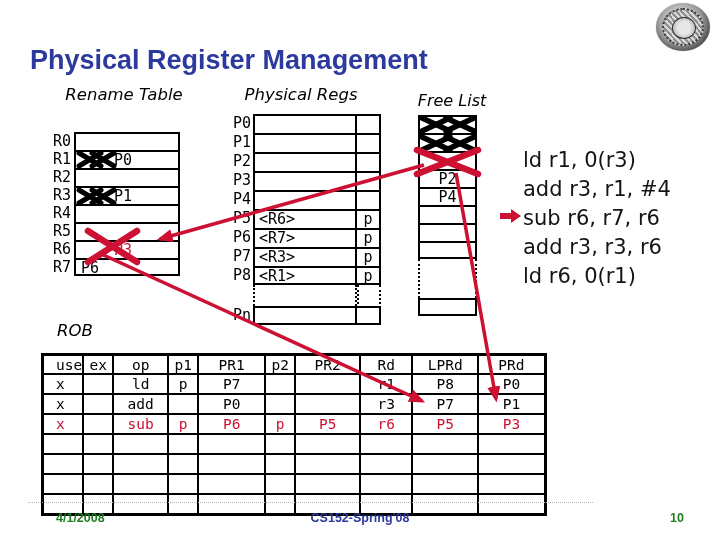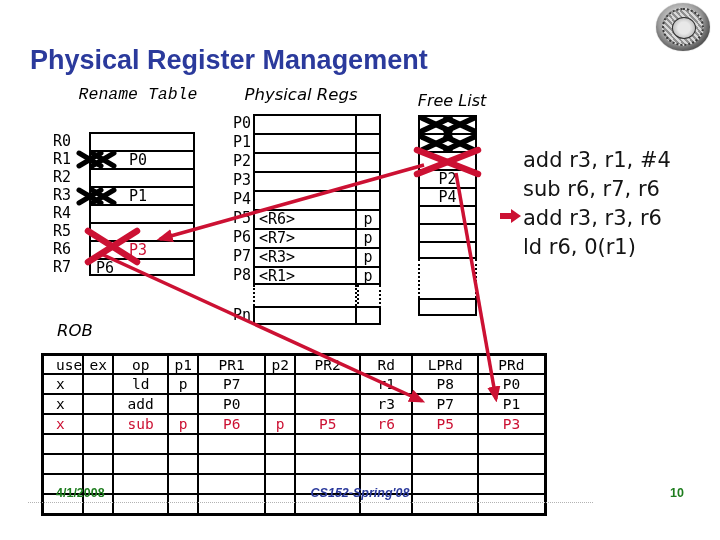--- a/index.html
+++ b/index.html
@@ -12,35 +12,35 @@
   .seal{position:absolute;left:656px;top:3px;width:54px;height:48px;border-radius:50%;
         background:radial-gradient(ellipse at 45% 40%, #f2f2f2 0%, #cfcfcf 28%, #9a9a9a 52%, #555 72%, #2b2b2b 100%);
         box-shadow:0 0 1px #888;}
   .seal::before{content:"";position:absolute;left:6px;top:5px;right:6px;bottom:5px;border-radius:50%;
         border:2px dotted #3c3c3c;
         background:repeating-linear-gradient(48deg,#d9d9d9 0 2px,#8f8f8f 2px 4px);}
   .seal::after{content:"";position:absolute;left:16px;top:14px;width:22px;height:20px;border-radius:50%;
         border:1px solid #2f2f2f;background:radial-gradient(circle,#e8e8e8 0 40%,#a0a0a0 100%);}
 
   .hd{position:absolute;font-style:italic;font-size:16.5px;color:#000;text-align:center;line-height:17px;}
-  .hd-rename{left:76px;top:86px;width:124px;font-family:Liberation Mono, monospace;}
+  .hd-rename{left:62px;top:86px;width:124px;}
   .hd-phys{left:225px;top:86px;width:152px;}
   .hd-free{left:406px;top:92px;width:92px;font-size:16px;}
   .hd-rob{left:57px;top:322px;width:60px;text-align:left;}
 
   
   .row{display:flex;}
   .lab{font-family:"DejaVu Sans Mono",monospace;font-size:15px;line-height:18px;text-align:right;color:#000;}
   .cell{box-sizing:border-box;border:2px solid #000;border-bottom:none;background:#fff;
         font-family:"DejaVu Sans Mono",monospace;font-size:15px;color:#000;}
   .bb{border-bottom:2px solid #000;}
 
   
   .rename{position:absolute;left:40px;top:132px;}
-  .rename .lab{width:31px;padding-right:18px;}
+  .rename .lab{width:31px;padding-right:3px;}
   .rename .cell{width:106px;height:18px;line-height:14px;padding-top:1px;}
   .rename .val{padding-left:5px;display:inline-block;}
   .rename .indent .val{padding-left:38px;}
   .redtxt{color:#cc1133;}
 
   
   .phys{position:absolute;left:222px;top:114px;}
   .phys .lab{width:29px;padding-right:2px;line-height:19px;}
   .phys .cell{height:19px;line-height:15px;padding-top:1px;}
   .phys .vcell{width:104px;padding-left:4px;}
@@ -69,24 +69,24 @@
   .rob{position:absolute;left:41px;top:353px;border-collapse:collapse;border:3px solid #000;}
   .rob th,.rob td{border:2px solid #000;font-family:"DejaVu Sans Mono",monospace;
         font-size:14.5px;font-weight:normal;text-align:center;padding:0;color:#000;}
   .rob th{height:17px;}
   .rob td{height:18px;}
   .rob .cl{text-align:left;padding-left:12px;}
   .rob tr.red td{color:#cc1133;}
 
   .sep{position:absolute;left:28px;top:502px;width:565px;border-top:1px dotted #b3b3b3;}
 
-  .footer{position:absolute;top:486px;font-family:"Liberation Sans",sans-serif;
+  .footer{position:absolute;top:511px;font-family:"Liberation Sans",sans-serif;
           font-weight:bold;font-size:12.5px;}
   .f-date{left:56px;color:#1e7d1e;}
-  .f-course{left:260px;width:200px;text-align:center;color:#2b3a9c;font-style:italic;}
+  .f-course{left:260px;width:200px;text-align:center;color:#2b3a9c;}
   .f-page{left:670px;width:30px;color:#1e7d1e;}
 
   .overlay{position:absolute;left:0;top:0;width:720px;height:540px;pointer-events:none;z-index:10;}
 </style>
 </head>
 <body>
 
 <div class="slide">
 
   <div class="title">Physical Register Management</div>
@@ -218,20 +218,21 @@
     <div class="row spacer">
         <div class="cell fcell"></div>
       </div>
     <div class="row">
         <div class="cell fcell rebord bb"></div>
       </div>
   </div>
 
   <div class="cur-arrow"></div>
   <div class="code">
+    <div>ld r1, 0(r3)</div>
     <div>add r3, r1, #4</div>
     <div>sub r6, r7, r6</div>
     <div>add r3, r3, r6</div>
     <div>ld r6, 0(r1)</div>
   </div>
 
   <table class="rob">
     <colgroup>
       <col style="width:37px">
         <col style="width:30px">

